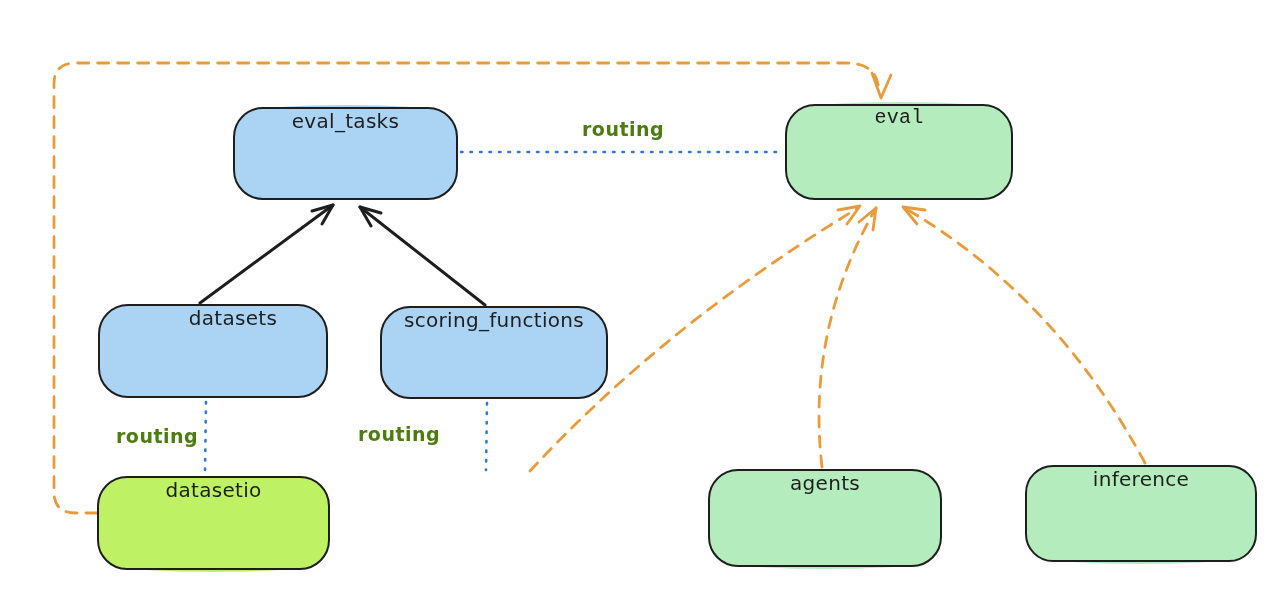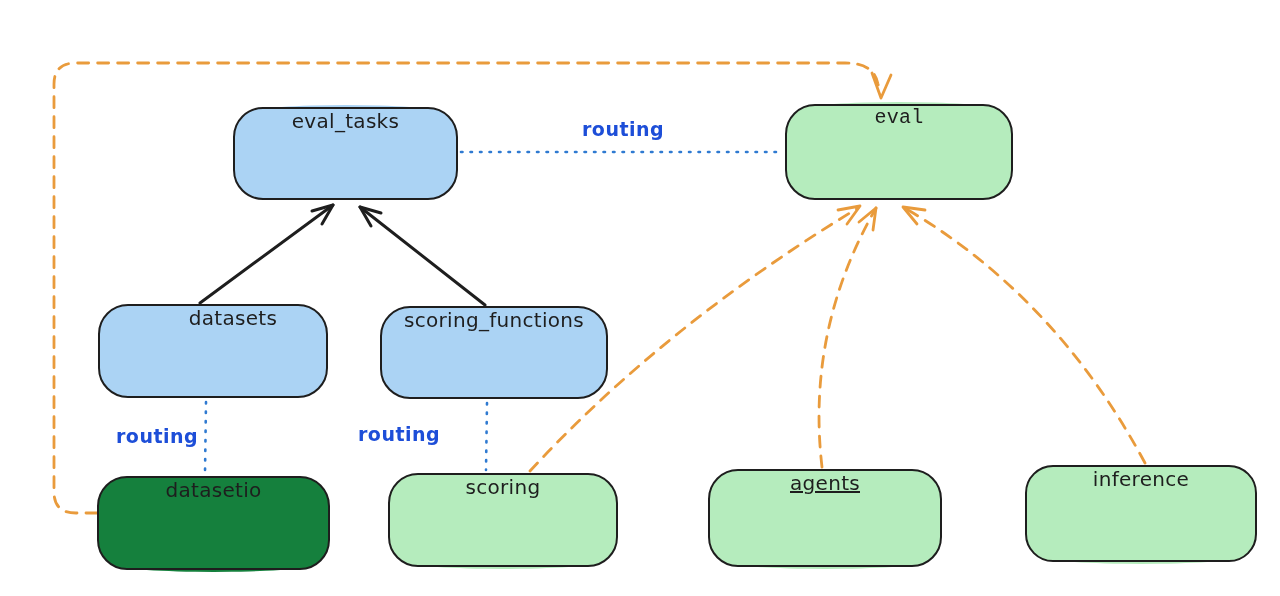--- a/index.html
+++ b/index.html
@@ -43,25 +43,25 @@
     z-index: -1;
   }
   .bleed-top::before  { top: -4px; }
   .bleed-bottom::after{ bottom: -4px; }
   #n-eval-tasks        { left: 233px;  top: 107px; width: 225px; height: 93px; }
   #n-eval              { left: 785px;  top: 104px; width: 228px; height: 96px; font-family: Liberation Mono, monospace; }
   #n-datasets          { left: 98px;   top: 304px; width: 230px; height: 94px; }
   #n-scoring-functions { left: 380px;  top: 306px; width: 228px; height: 93px; border-radius: 30px; }
   #n-datasetio         { left: 97px;   top: 476px; width: 233px; height: 94px; }
   #n-scoring           { left: 388px;  top: 473px; width: 230px; height: 94px; }
-  #n-agents            { left: 708px;  top: 469px; width: 234px; height: 98px; text-decoration: underline; }
+  #n-agents            { left: 708px;  top: 469px; width: 234px; height: 98px; }
   #n-inference         { left: 1025px; top: 465px; width: 232px; height: 97px; }
   .routing-label {
     position: absolute;
-    color: #1d4ed8;
+    color: #4d7c0f;
     font-weight: bold;
     font-size: 19px;
     letter-spacing: 0.5px;
   }
   #lbl-routing-top       { left: 582px; top: 118px; }
   #lbl-routing-datasetio { left: 116px; top: 425px; }
   #lbl-routing-scoring   { left: 358px; top: 423px; }
 </style>
 </head>
 <body>
@@ -117,27 +117,24 @@
   </div>
 
   <div class="node" id="n-datasets" style="background-color: rgb(171, 211, 244); padding-left: 40px;">
     <span>datasets</span>
   </div>
 
   <div class="node" id="n-scoring-functions" style="background-color: rgb(171, 211, 244);">
     <span>scoring_functions</span>
   </div>
 
-  <div class="node bleed-bottom" id="n-datasetio" style="background-color: #15803d;">
+  <div class="node bleed-bottom" id="n-datasetio" style="background-color: #bef264;">
     <span>datasetio</span>
   </div>
 
-  <div class="node bleed-bottom" id="n-scoring" style="background-color: rgb(181, 236, 189);">
-    <span>scoring</span>
-  </div>
 
   <div class="node bleed-bottom" id="n-agents" style="background-color: rgb(181, 236, 189);">
     <span>agents</span>
   </div>
 
   <div class="node bleed-bottom" id="n-inference" style="background-color: rgb(181, 236, 189); border-radius: 28px;">
     <span>inference</span>
   </div>
 
   <div class="routing-label" id="lbl-routing-top">routing</div>

